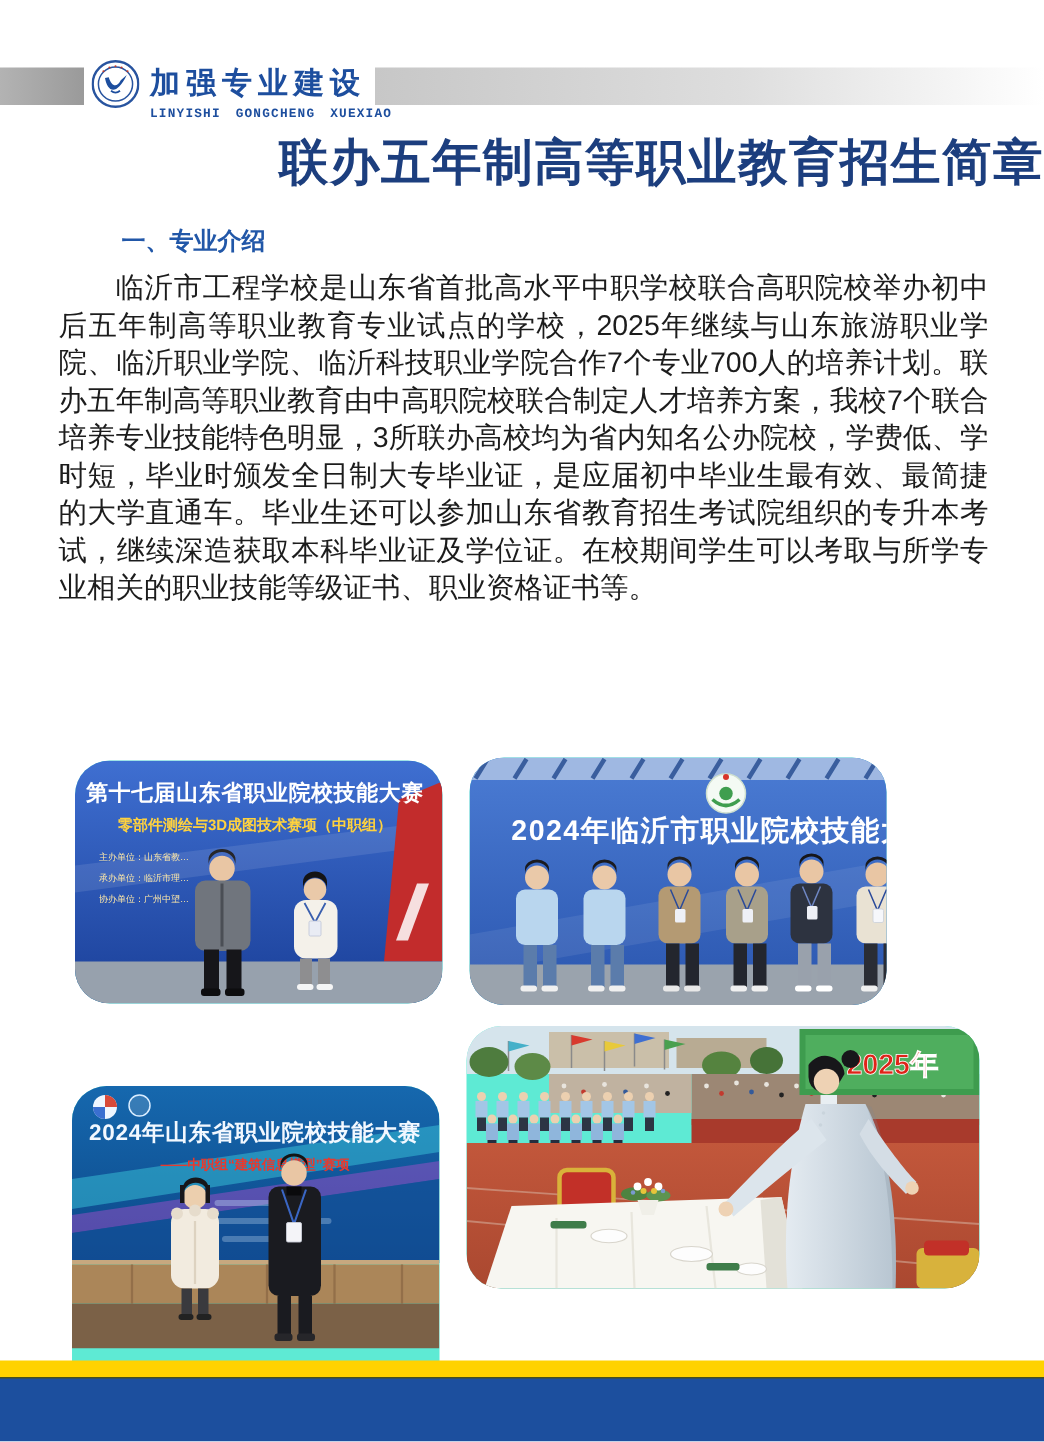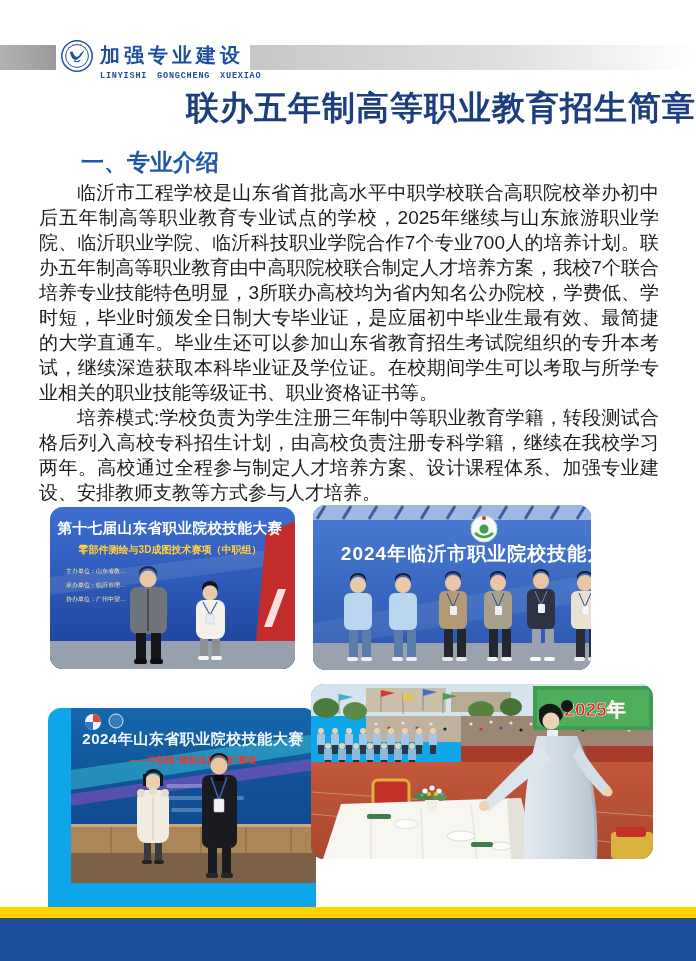--- a/index.html
+++ b/index.html
@@ -15,29 +15,29 @@
   .school-name{position:absolute;left:100px;top:42px;width:220px;}
   .school-name .cn{font-size:20px;font-weight:bold;color:#1d4e9e;letter-spacing:4px;white-space:nowrap;}
   .school-name .en{font-family:Liberation Mono, monospace;font-size:8.5px;font-weight:bold;
     color:#1d4e9e;letter-spacing:0.8px;word-spacing:4px;margin-top:2px;white-space:nowrap;}
 
   .doc-title{position:absolute;left:0;top:86px;width:696px;margin:0;text-align:right;
     font-family:"Liberation Serif","DejaVu Serif",serif;font-weight:bold;
     font-size:33px;color:#1c3e7e;letter-spacing:1px;}
 
   .content{position:absolute;left:39px;top:150px;width:620px;color:#1c1c1c;}
-  .content h2{margin:0 0 6px 42px;font-size:23px;line-height:24px;color:#2157a8;font-weight:bold;}
+  .content h2{margin:0 0 6px 42px;font-size:16px;line-height:24px;color:#2157a8;font-weight:bold;}
   .content p{margin:0;font-size:19px;line-height:25px;text-align:justify;text-indent:2em;}
 
   
-  .photo{position:absolute;border-radius:13px;overflow:hidden;background:#0ea5e9;}
+  .photo{position:absolute;border-radius:23px;overflow:hidden;background:#5eead4;}
   .photo svg{display:block;}
   .p1{left:50px;top:507px;width:245px;height:162px;}
   .p2{left:313px;top:505px;width:278px;height:165px;}
-  .p3{left:48px;top:708px;width:245px;height:214px;padding-left:23px;}
+  .p3{left:48px;top:724px;width:245px;height:214px;}
   .p4{left:311px;top:684px;width:342px;height:175px;}
 
   
   .stripe-yellow{position:absolute;left:0;top:907px;width:696px;height:11px;background:#ffd200;}
   .stripe-blue{position:absolute;left:0;top:918px;width:696px;height:43px;background:#1c4f9e;border-top:1px solid #46501e;}
 
   text{font-family:"Liberation Sans","DejaVu Sans",sans-serif;}
   .bt{font-weight:bold;}
 </style>
 </head>
@@ -65,21 +65,20 @@
   <div class="school-name">
     <div class="cn">加强专业建设</div>
     <div class="en">LINYISHI GONGCHENG XUEXIAO</div>
   </div>
 
   <h1 class="doc-title">联办五年制高等职业教育招生简章</h1>
 
   <div class="content">
     <h2>一、专业介绍</h2>
     <p>临沂市工程学校是山东省首批高水平中职学校联合高职院校举办初中后五年制高等职业教育专业试点的学校，2025年继续与山东旅游职业学院、临沂职业学院、临沂科技职业学院合作7个专业700人的培养计划。联办五年制高等职业教育由中高职院校联合制定人才培养方案，我校7个联合培养专业技能特色明显，3所联办高校均为省内知名公办院校，学费低、学时短，毕业时颁发全日制大专毕业证，是应届初中毕业生最有效、最简捷的大学直通车。毕业生还可以参加山东省教育招生考试院组织的专升本考试，继续深造获取本科毕业证及学位证。在校期间学生可以考取与所学专业相关的职业技能等级证书、职业资格证书等。</p>
-    <p>培养模式:学校负责为学生注册三年制中等职业教育学籍，转段测试合格后列入高校专科招生计划，由高校负责注册专科学籍，继续在我校学习两年。高校通过全程参与制定人才培养方案、设计课程体系、加强专业建设、安排教师支教等方式参与人才培养。</p>
   </div>
 
   <div class="photo p1">
     <svg viewBox="0 0 245 162" width="245" height="162">
       <defs>
         <linearGradient id="pg1" x1="0" y1="0" x2="0" y2="1">
           <stop offset="0" stop-color="#3f6fd1"></stop>
             <stop offset="1" stop-color="#1a3f98"></stop>
         </linearGradient>
       </defs>

